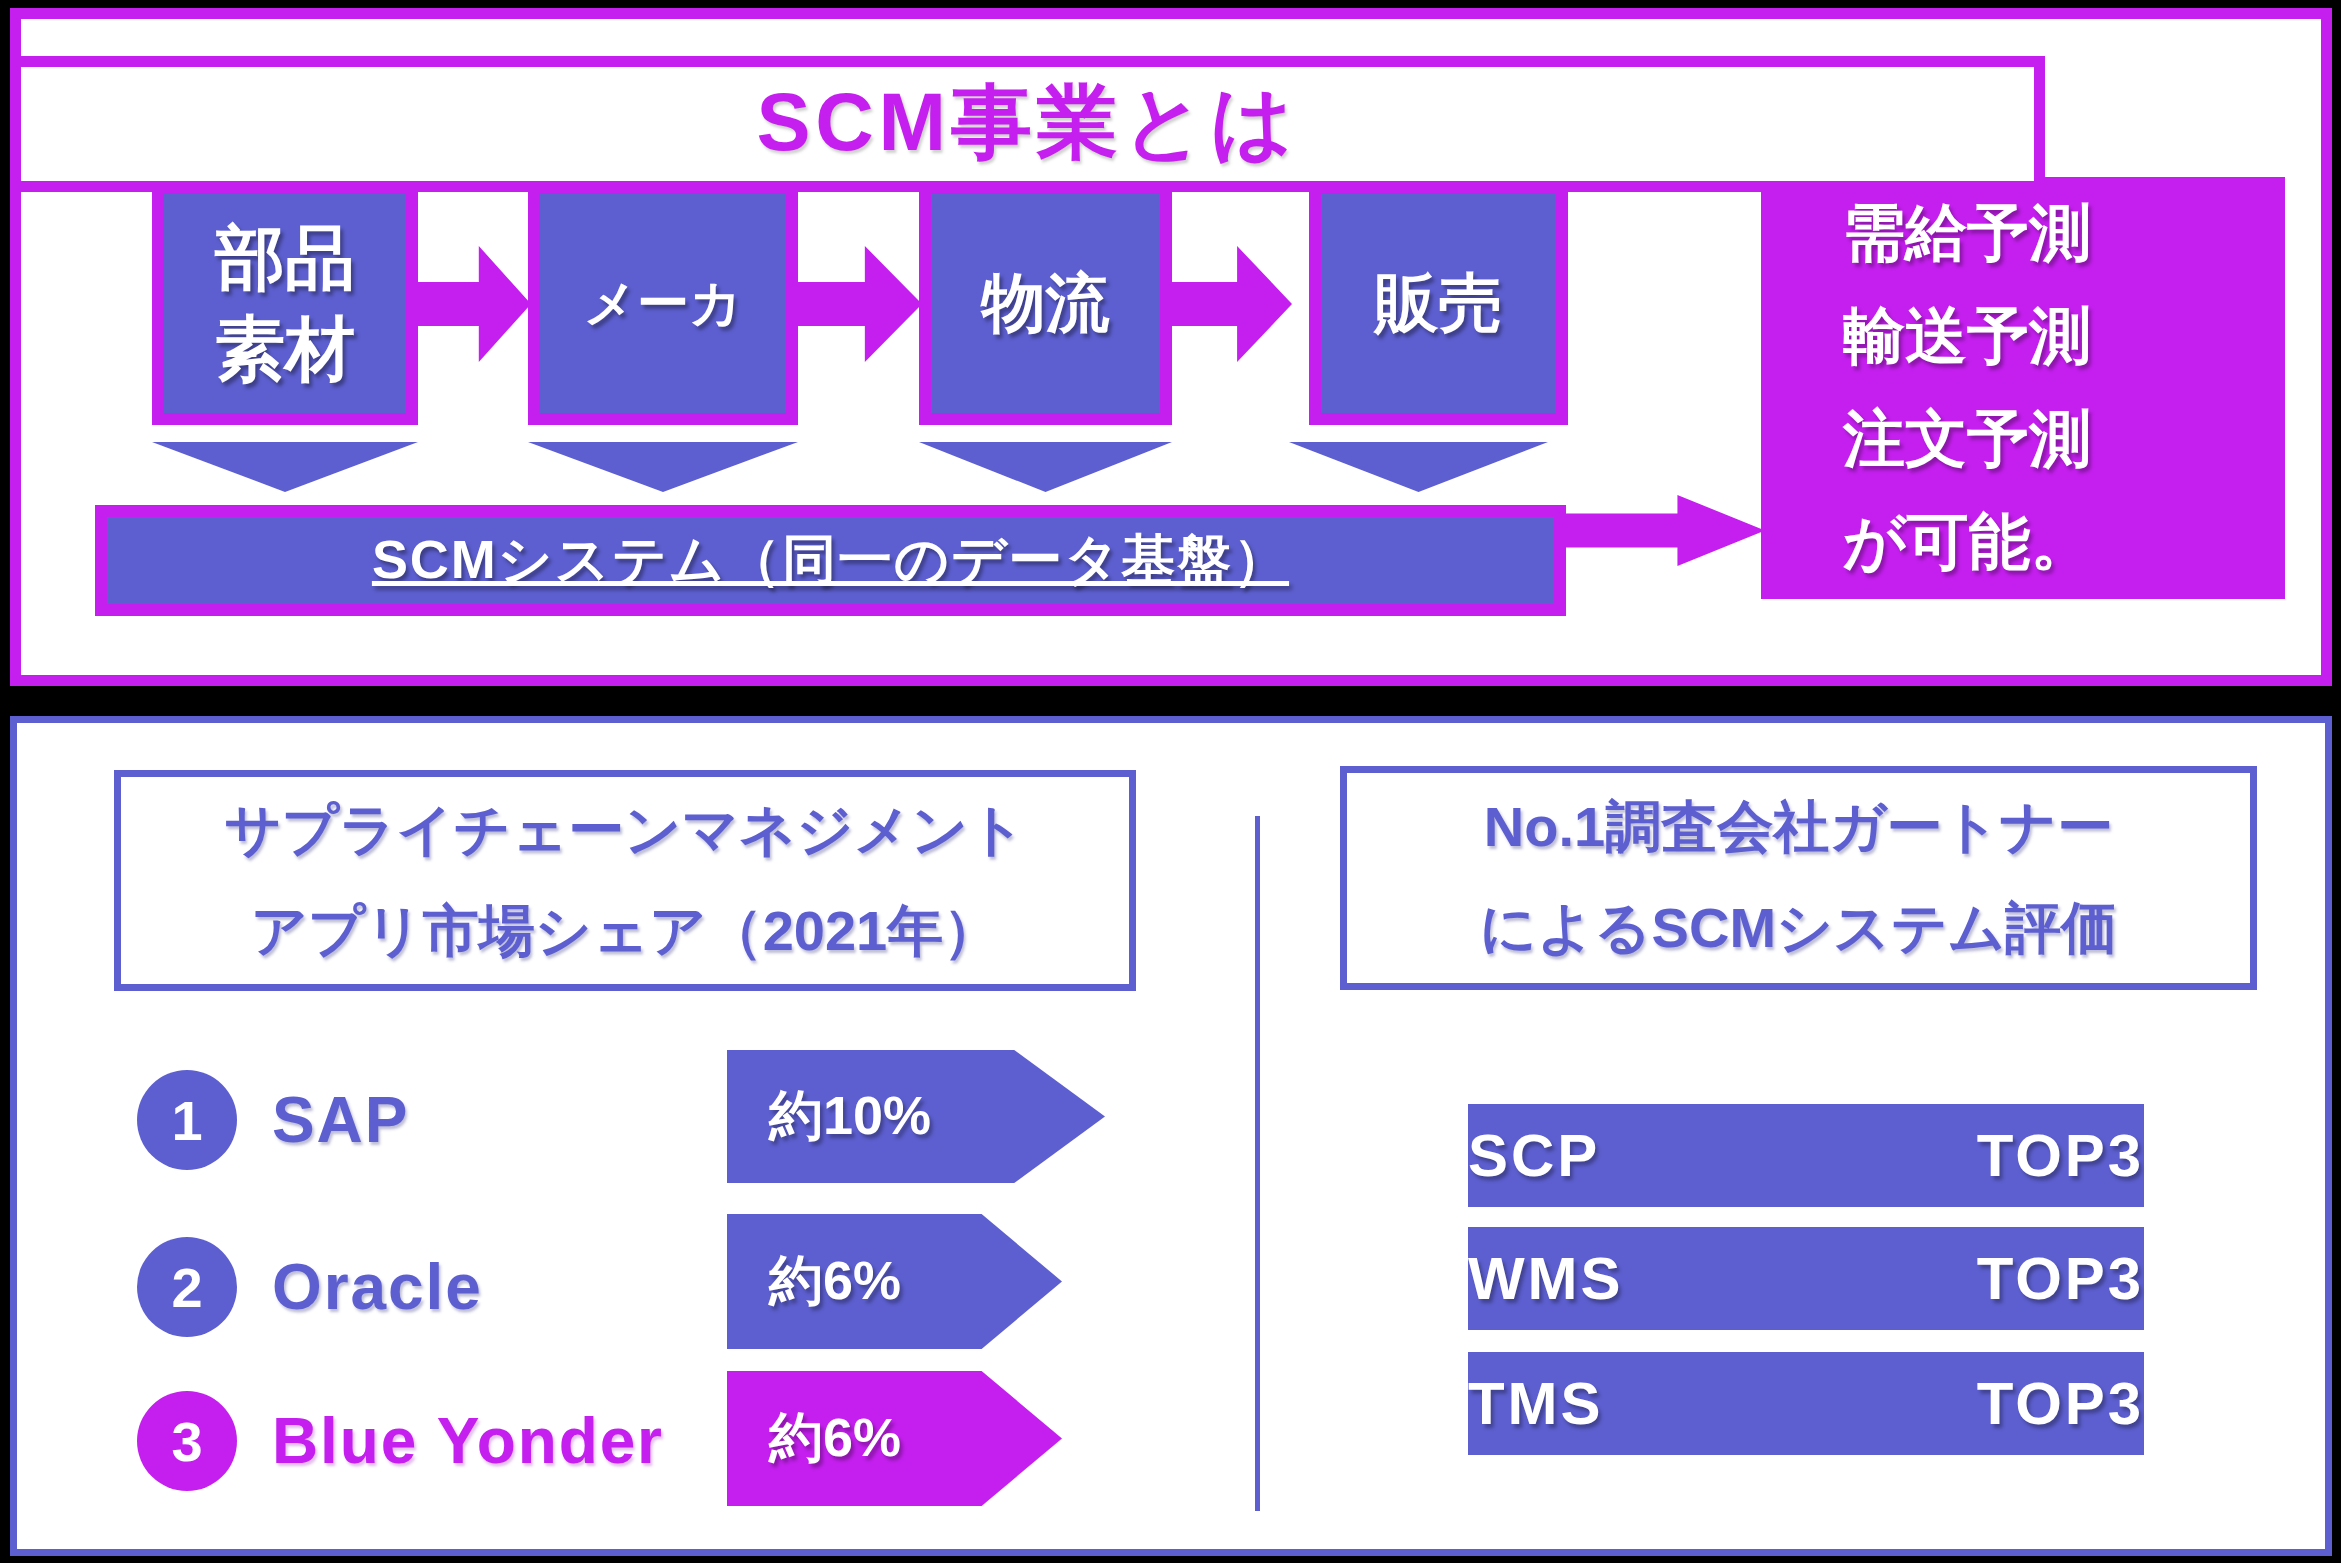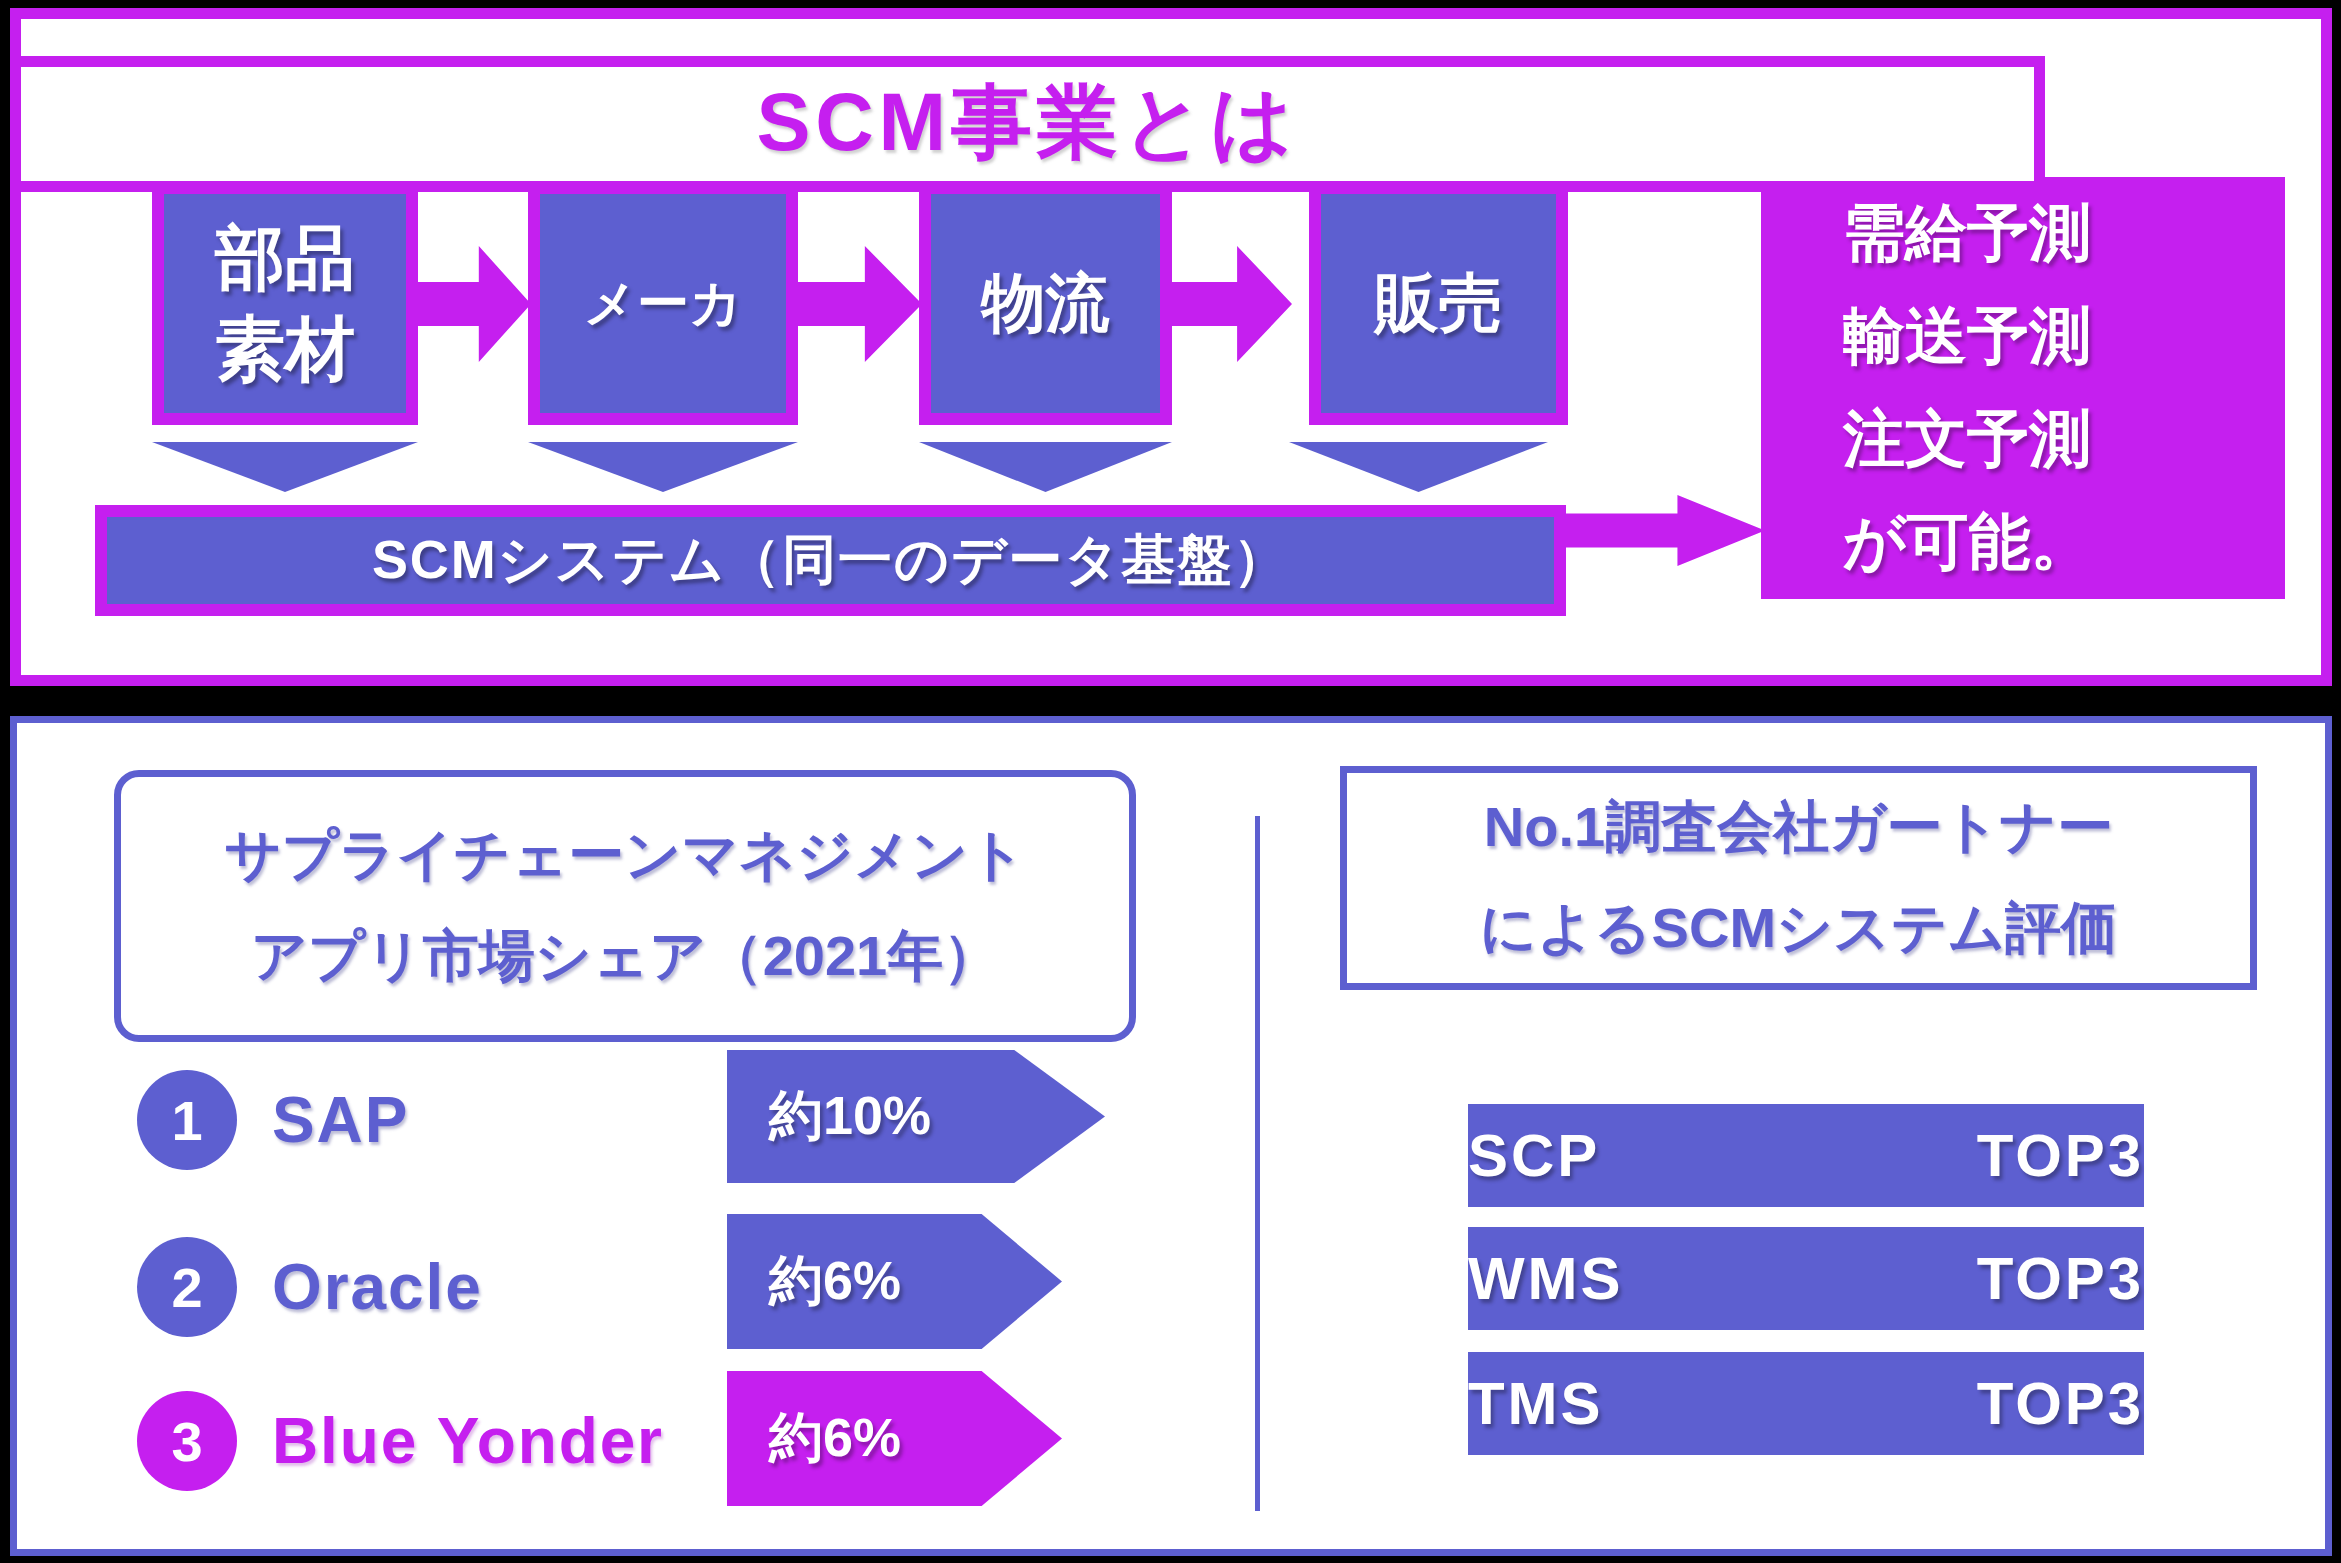--- a/index.html
+++ b/index.html
@@ -65,21 +65,21 @@
   #ch1{left:152px;top:442px;width:266px;height:50px;}
   #ch2{left:528px;top:442px;width:270px;height:50px;}
   #ch3{left:919px;top:442px;width:253px;height:50px;}
   #ch4{left:1289px;top:442px;width:259px;height:50px;}
 
   #scm-bar{
     left:95px;top:505px;width:1471px;height:111px;
     background:var(--slate);
     border:12.6px solid var(--magenta);
     display:flex;align-items:center;justify-content:center;
-    color:#fff;font-size:54px;letter-spacing:1.9px;
+    color:#fff;font-size:54px;letter-spacing:1.9px;text-decoration:underline;
   }
   #scm-bar span{text-shadow:2.9px 3.9px 3.9px rgba(0,0,0,.35);}
 
   #big-arrow{
     left:1566px;top:495px;width:199px;height:71px;
     background:var(--magenta);
     clip-path:polygon(0 26%,56% 26%,56% 0,100% 50%,56% 100%,56% 74%,0 74%);
   }
 
   #result-box{
@@ -98,21 +98,21 @@
     border:7.7px solid var(--slate);
   }
   .sec-title{
     background:var(--white);
     border:7.7px solid var(--slate);
     color:var(--slate);
     display:flex;flex-direction:column;align-items:center;justify-content:center;
     font-size:56px;line-height:1.8;text-align:center;
   }
   .sec-title span{text-shadow:1.9px 2.9px 2.9px rgba(70,70,140,.35);}
-  #lt-box{left:114px;top:770px;width:1022px;height:272px;border-radius:25px;}
+  #lt-box{left:114px;top:770px;width:1022px;height:221px;}
   #rt-box{left:1340px;top:766px;width:917px;height:224px;}
 
   #divider{left:1255px;top:816px;width:4.8px;height:695px;background:var(--slate);}
 
   .rank-badge{
     width:100px;height:100px;border-radius:50%;
     background:var(--slate);color:#fff;
     display:flex;align-items:center;justify-content:center;
     font-size:56px;
   }

